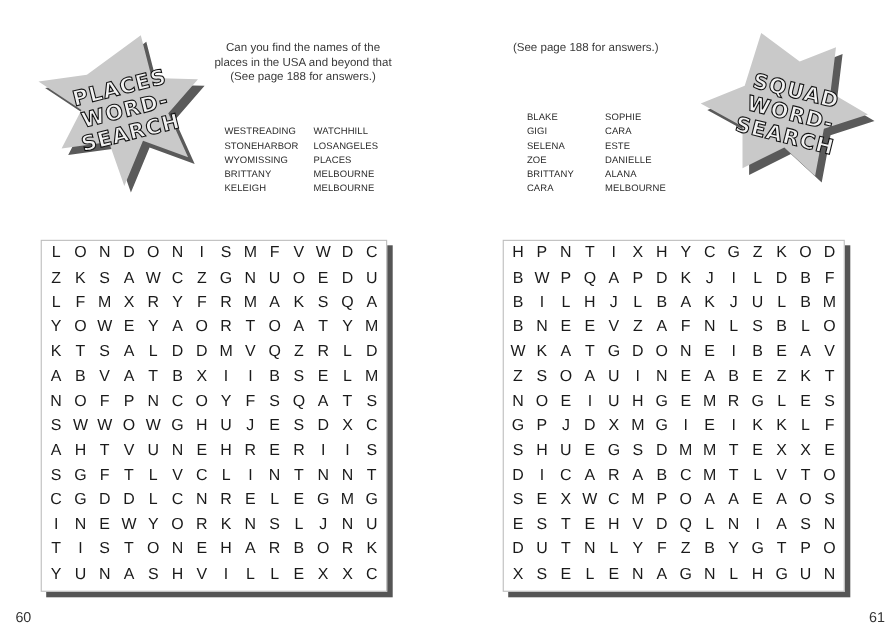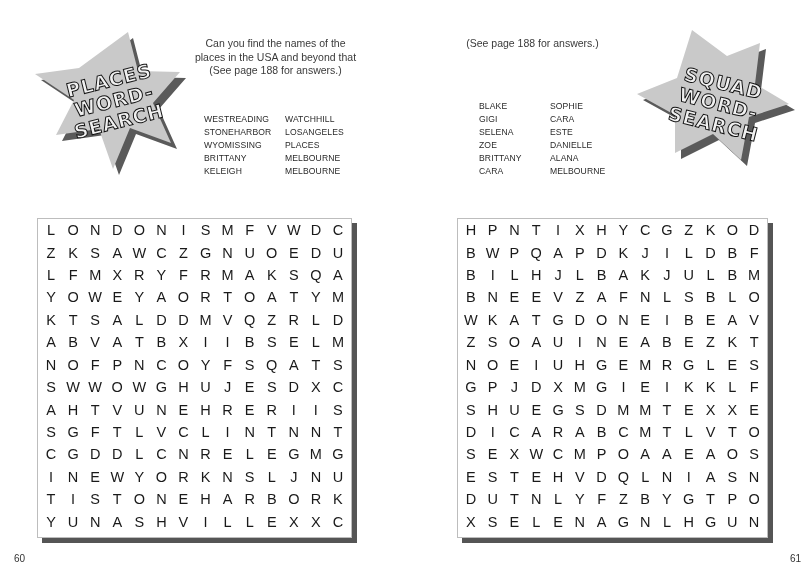--- a/index.html
+++ b/index.html
@@ -20,21 +20,21 @@
   .intro { position:absolute; text-align:center; font-size:10.5px; line-height:13.5px; color:#3a3a3a; }
   .wordlist { position:absolute; display:grid; grid-template-columns:81px 81px; row-gap:2.5px;
     font-size:8.6px; line-height:10.5px; color:#2a2a2a; letter-spacing:0.1px; }
 
   .grid-wrap { position:absolute; }
   .grid-shadow { position:absolute; background:#555; }
   .grid-box { position:absolute; background:#fff; border:1px solid #bdbdbd; box-sizing:border-box; }
   .grid { position:absolute; display:grid; grid-template-columns:repeat(14, 1fr); grid-template-rows:repeat(14,1fr); }
   .cell { display:flex; align-items:center; justify-content:center; font-size:14.5px; color:#1a1a1a; }
 
-  .pagenum { position:absolute; font-size:10px; color:#333; top:553px; }
+  .pagenum { position:absolute; font-size:13px; color:#333; top:553px; }
 </style>
 </head>
 <body>
 
 <div class="page left">
   <div class="star" style="left:30px; top:26px; width:160px; height:150px;">
     <svg width="160" height="150" viewBox="0 0 160 150">
       <polygon points="100,9 110,48 153,49 126,80 144,120 103,105 86,146 72,106 29,112 47,77 8,51 52,45" fill="#5a5a5a" transform="translate(3,3)"></polygon>
       <polygon points="98,6 108,45 150,46 123,77 141,117 100,102 83,143 69,103 26,109 44,74 5,48 49,42" fill="#c9c9c9"></polygon>
     </svg>

